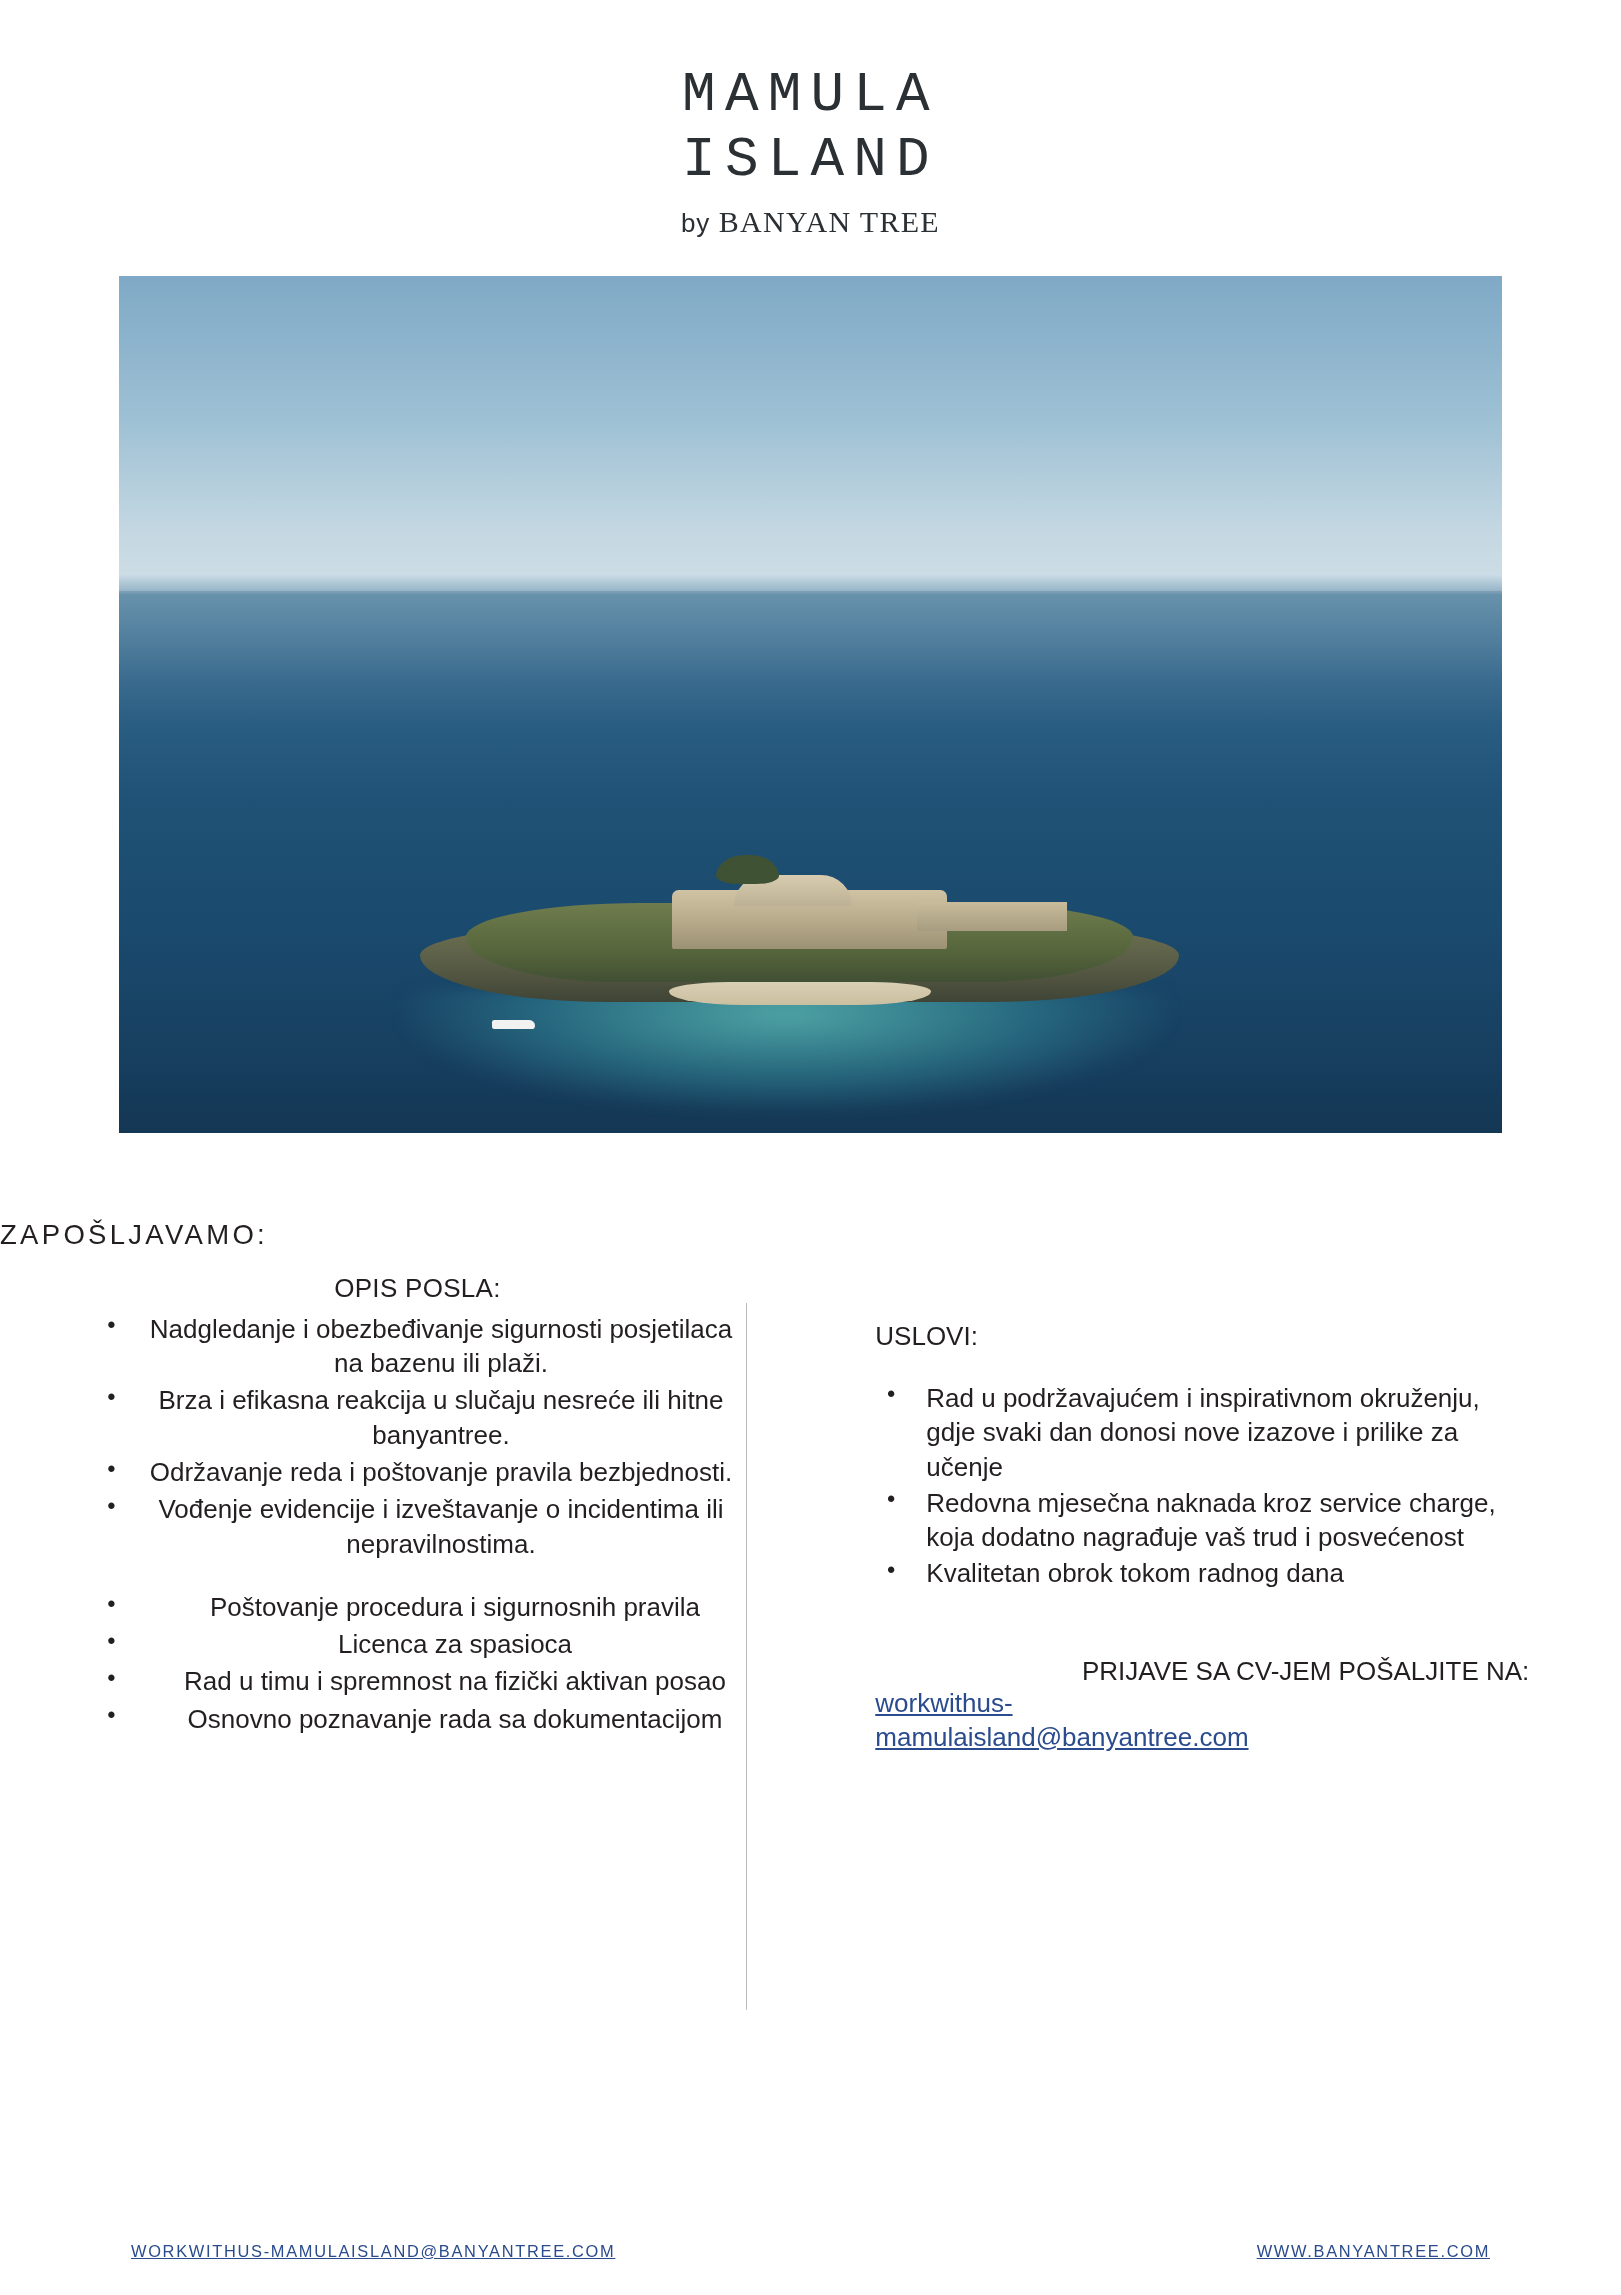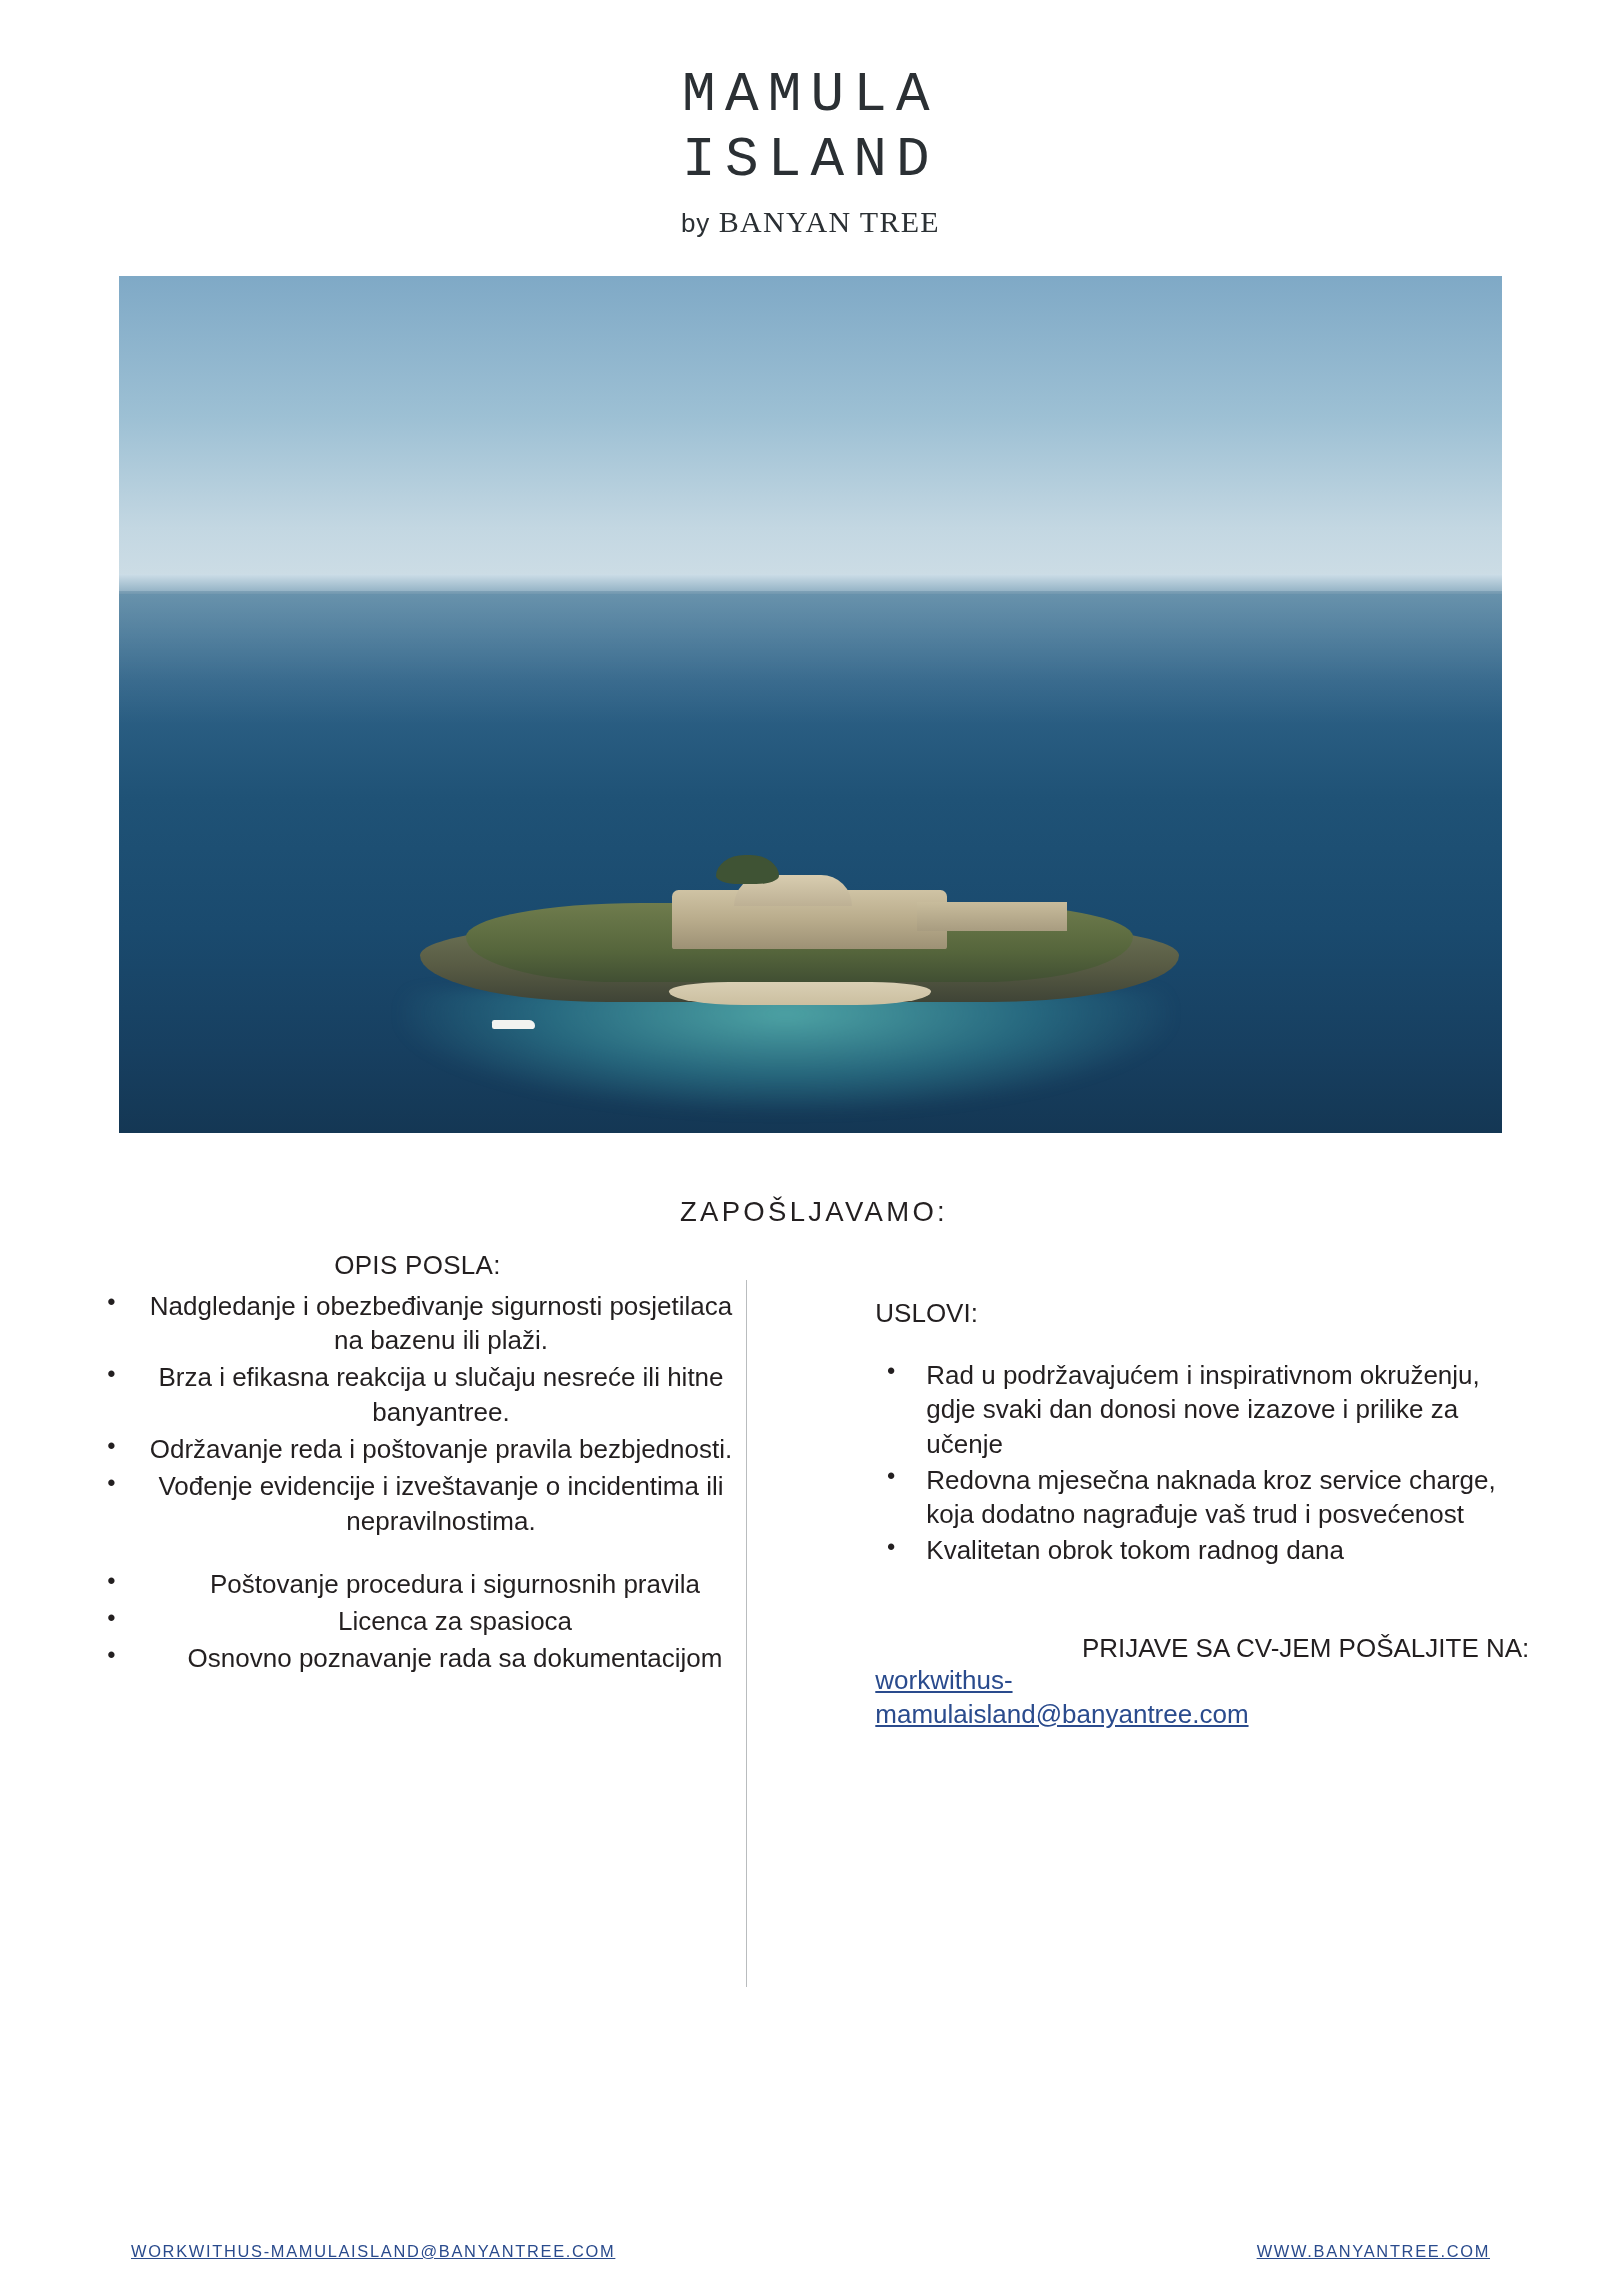--- a/index.html
+++ b/index.html
@@ -154,26 +154,24 @@
   .boat {
     position: absolute;
     left: 373px; top: 744px;
     width: 43px; height: 9.2px;
     background: #f2f3f0;
     border-radius: 2.6px 6.5px 3.9px 2.6px;
   }
 
   
   .hiring {
-    text-align: center;
-    margin-top: 63px;
+    margin-top: 86px;
     font-size: 27.5px;
     letter-spacing: 3.3px;
     color: #231f20;
-    padding-left: 7px;
   }
   .position {
     text-align: center;
     margin-top: 71px;
     font-size: 27.5px;
     letter-spacing: 1.3px;
     color: #231f20;
   }
 
   .columns {
@@ -325,20 +323,21 @@
         <li>Nadgledanje i obezbeđivanje sigurnosti posjetilaca na bazenu ili plaži.</li>
         <li>Brza i efikasna reakcija u slučaju nesreće ili hitne banyantree.</li>
         <li> Održavanje reda i poštovanje pravila bezbjednosti.</li>
         <li>Vođenje evidencije i izveštavanje o incidentima ili nepravilnostima.</li>
       </ul>
 
       <div style="height:26px"></div>
       <ul class="bullets indent">
         <li>Poštovanje procedura i sigurnosnih pravila</li>
         <li> Licenca za spasioca</li>
+        <li>Rad u timu i spremnost na fizički aktivan posao</li>
         <li>Osnovno poznavanje rada sa dokumentacijom</li>
       </ul>
     </div>
 
     <div class="divider"></div>
 
     <div class="col-right">
       <div class="uslovi-title">USLOVI:</div>
       <ul class="bullets right">
         <li>Rad u podržavajućem i inspirativnom okruženju, gdje svaki dan donosi nove izazove i prilike za učenje</li>

